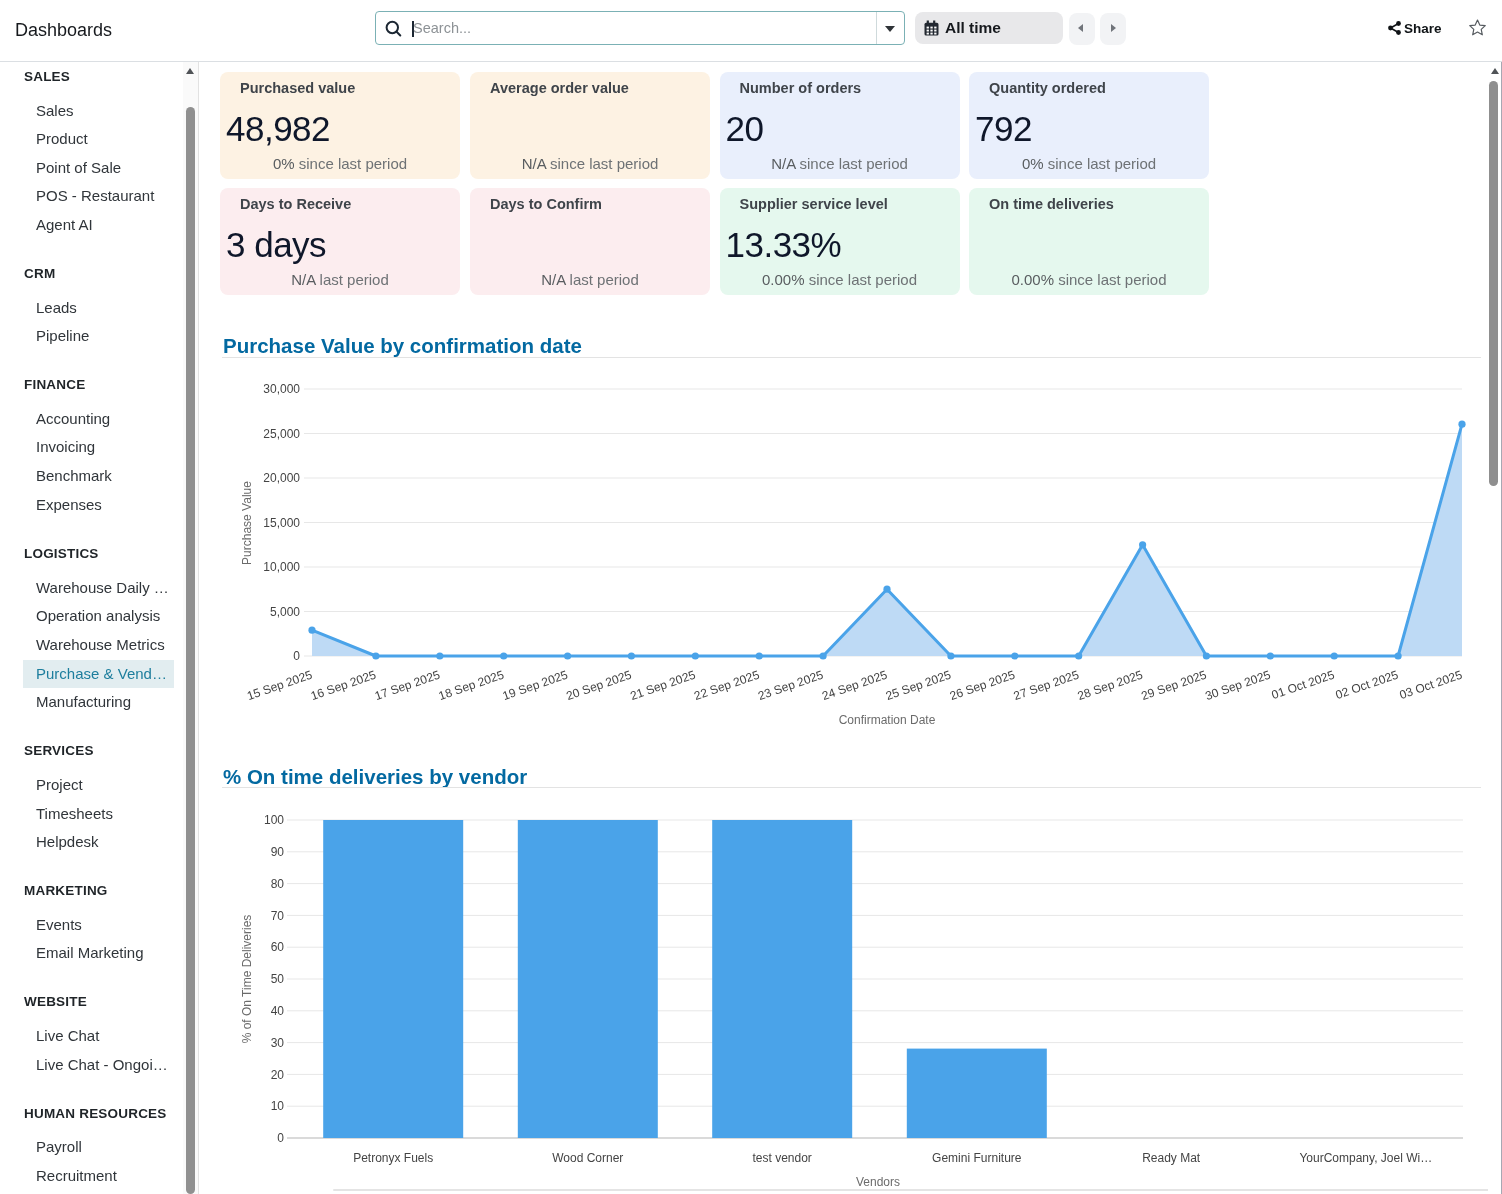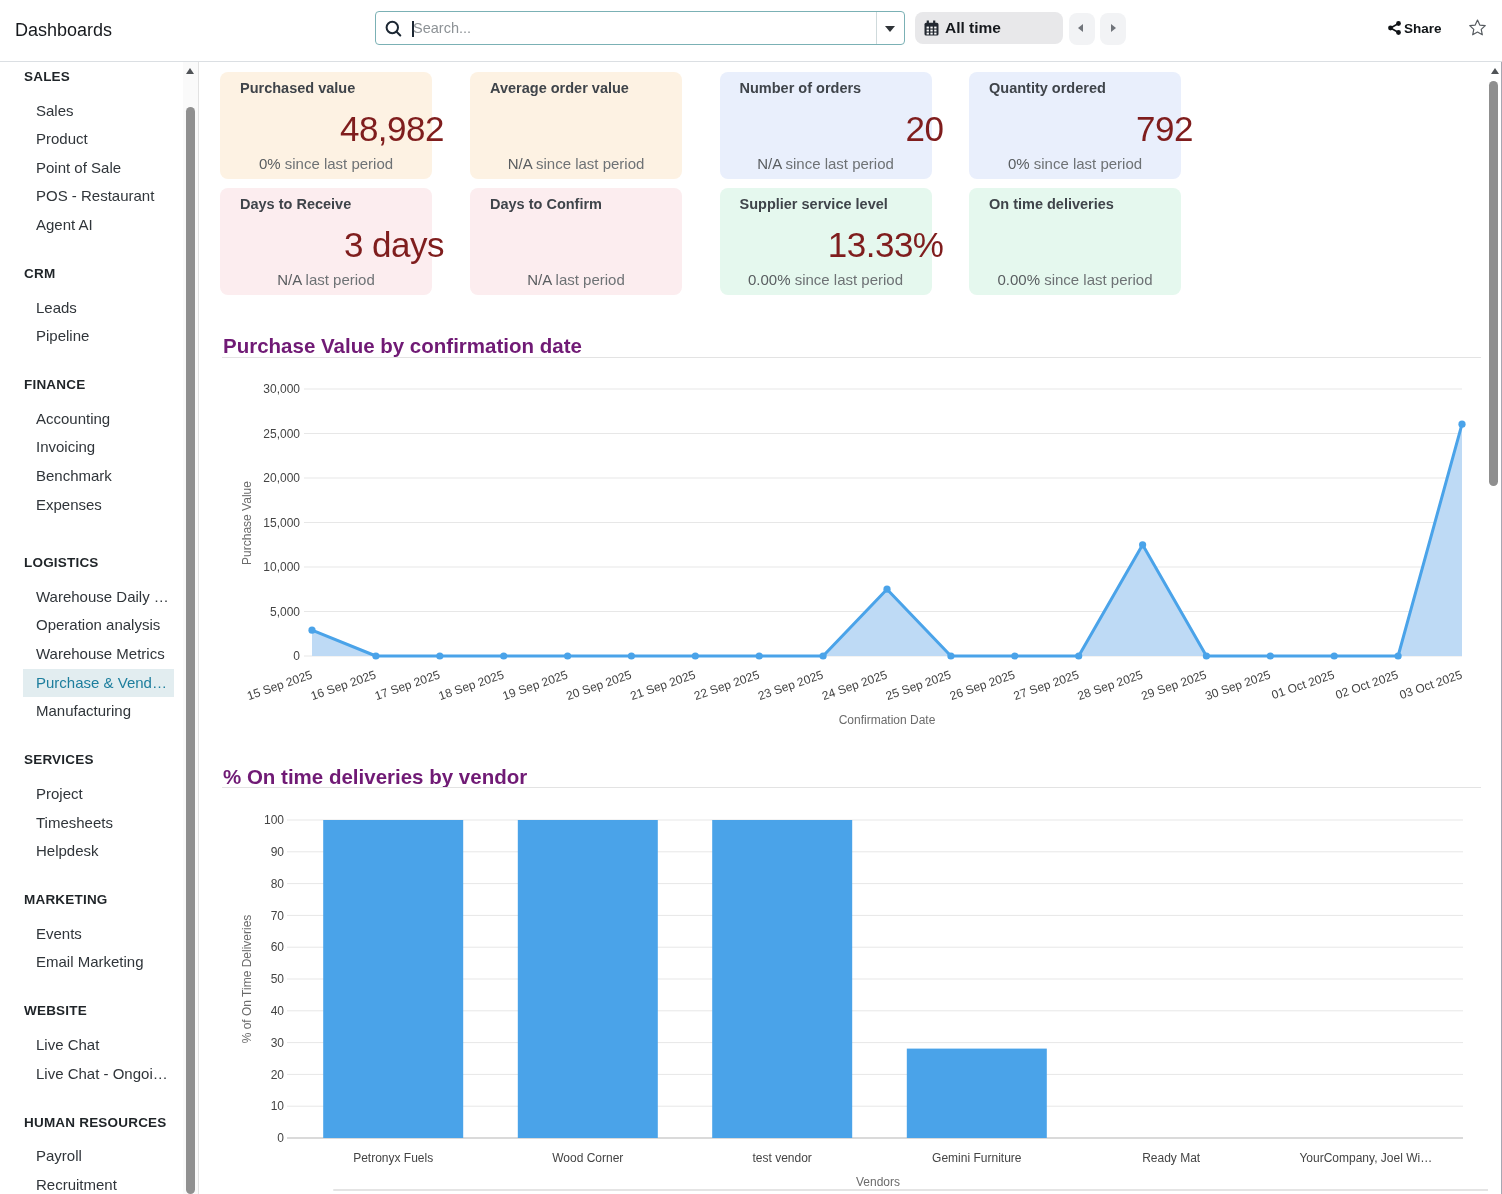--- a/index.html
+++ b/index.html
@@ -44,27 +44,27 @@
   background:#909090; border-radius:5px; }
 
 
 #mscroll { position:absolute; left:1488px; top:62px; width:14px; height:1132px; background:#fff; }
 #mscroll .up { position:absolute; left:2.5px; top:6px; width:0; height:0;
   border-left:4.5px solid transparent; border-right:4.5px solid transparent; border-bottom:6px solid #505357; }
 #mscroll .thumb { position:absolute; left:1px; top:19px; width:9px; height:405px;
   background:#8f8f8f; border-radius:4.5px; }
 
 
-.kcard { position:absolute; width:212px; height:106.5px; border-radius:8px; }
+.kcard { position:absolute; width:240px; height:106.5px; border-radius:8px; }
 .kt { position:absolute; left:20px; top:8px; font-size:14.5px; font-weight:bold; color:#3f444a; }
-.kv { position:absolute; left:12px; top:38px; width:100%; text-align:right; font-size:35px; line-height:37px; letter-spacing:-0.5px; color:#7f1d1d; }
+.kv { position:absolute; left:6px; top:38px; width:100%; text-align:left; font-size:35px; line-height:37px; letter-spacing:-0.5px; color:#0f172a; }
 .ks { position:absolute; left:0; top:83px; width:100%; text-align:center; font-size:15px; color:#6e7275; }
 .ks1 { color:#595d60; }
 
-.ctitle { position:absolute; left:223px; font-size:20.5px; font-weight:bold; color:#701a75; }
+.ctitle { position:absolute; left:223px; font-size:20.5px; font-weight:bold; color:#0369a1; }
 .cdiv { position:absolute; left:222px; width:1259px; height:1px; background:#e3e3e3; }
 #botline { position:absolute; left:333px; top:1189px; width:1169px; height:2px; background:#e4e4e4; border-radius:3px 0 0 3px; }
 </style></head>
 <body>
 
 <svg style="position:absolute;left:0;top:0;width:1502px;height:1194px" viewBox="0 0 1502 1194">
 <line x1="304" y1="656.0" x2="1462" y2="656.0" stroke="#e7e7e7" stroke-width="1"></line>
 <text x="300" y="660.2" font-size="12" fill="#444444" text-anchor="end">0</text>
 <line x1="304" y1="611.5" x2="1462" y2="611.5" stroke="#e7e7e7" stroke-width="1"></line>
 <text x="300" y="615.7" font-size="12" fill="#444444" text-anchor="end">5,000</text>
@@ -209,21 +209,21 @@
 <div class="sitem"><span>POS - Restaurant</span></div>
 <div class="sitem"><span>Agent AI</span></div>
 <div class="shdr" style="margin-top:20.44px">CRM</div>
 <div class="sitem"><span>Leads</span></div>
 <div class="sitem"><span>Pipeline</span></div>
 <div class="shdr" style="margin-top:20.44px">FINANCE</div>
 <div class="sitem"><span>Accounting</span></div>
 <div class="sitem"><span>Invoicing</span></div>
 <div class="sitem"><span>Benchmark</span></div>
 <div class="sitem"><span>Expenses</span></div>
-<div class="shdr" style="margin-top:30px">LOGISTICS</div>
+<div class="shdr" style="margin-top:21px">LOGISTICS</div>
 <div class="sitem"><span>Warehouse Daily …</span></div>
 <div class="sitem"><span>Operation analysis</span></div>
 <div class="sitem"><span>Warehouse Metrics</span></div>
 <div class="sitem sel"><span>Purchase &amp; Vend…</span></div>
 <div class="sitem"><span>Manufacturing</span></div>
 <div class="shdr" style="margin-top:20.44px">SERVICES</div>
 <div class="sitem"><span>Project</span></div>
 <div class="sitem"><span>Timesheets</span></div>
 <div class="sitem"><span>Helpdesk</span></div>
 <div class="shdr" style="margin-top:20.44px">MARKETING</div>

